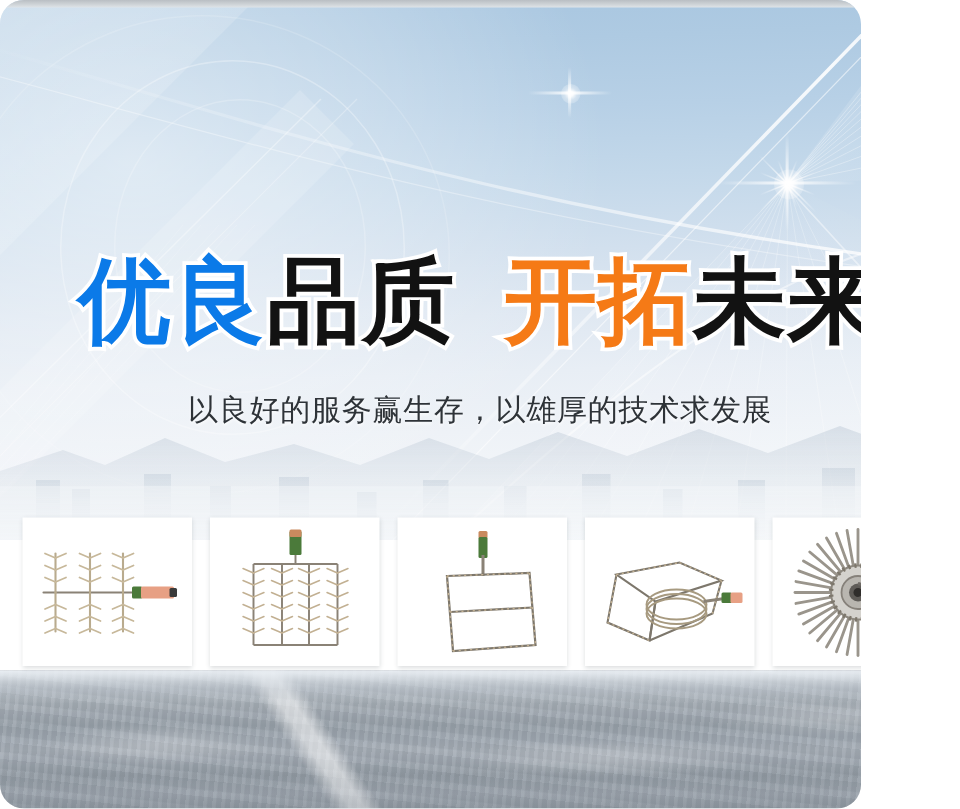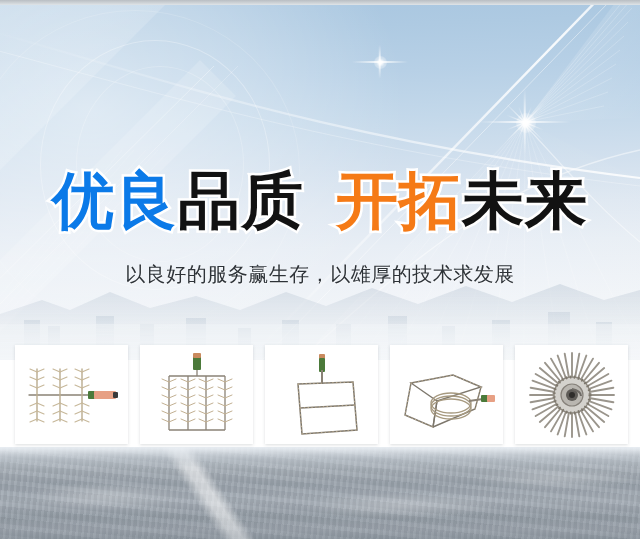--- a/index.html
+++ b/index.html
@@ -6,22 +6,23 @@
   * { margin:0; padding:0; box-sizing:border-box; }
   html, body {
     width:640px; height:539px;
     overflow:hidden;
     font-family:"Liberation Sans", sans-serif;
     background:#ffffff;
   }
 
   .banner {
     position:relative;
-    width:640px; height:539px;
+    width:574px; height:539px;
     overflow:hidden;
+    border-radius:16px;
   }
 
   
   .top-strip {
     position:absolute; left:0; top:0;
     width:640px; height:5px;
     background:linear-gradient(180deg,#b9bec3 0%,#cfd4d8 60%,#dfe4e8 100%);
     z-index:12;
   }
 

